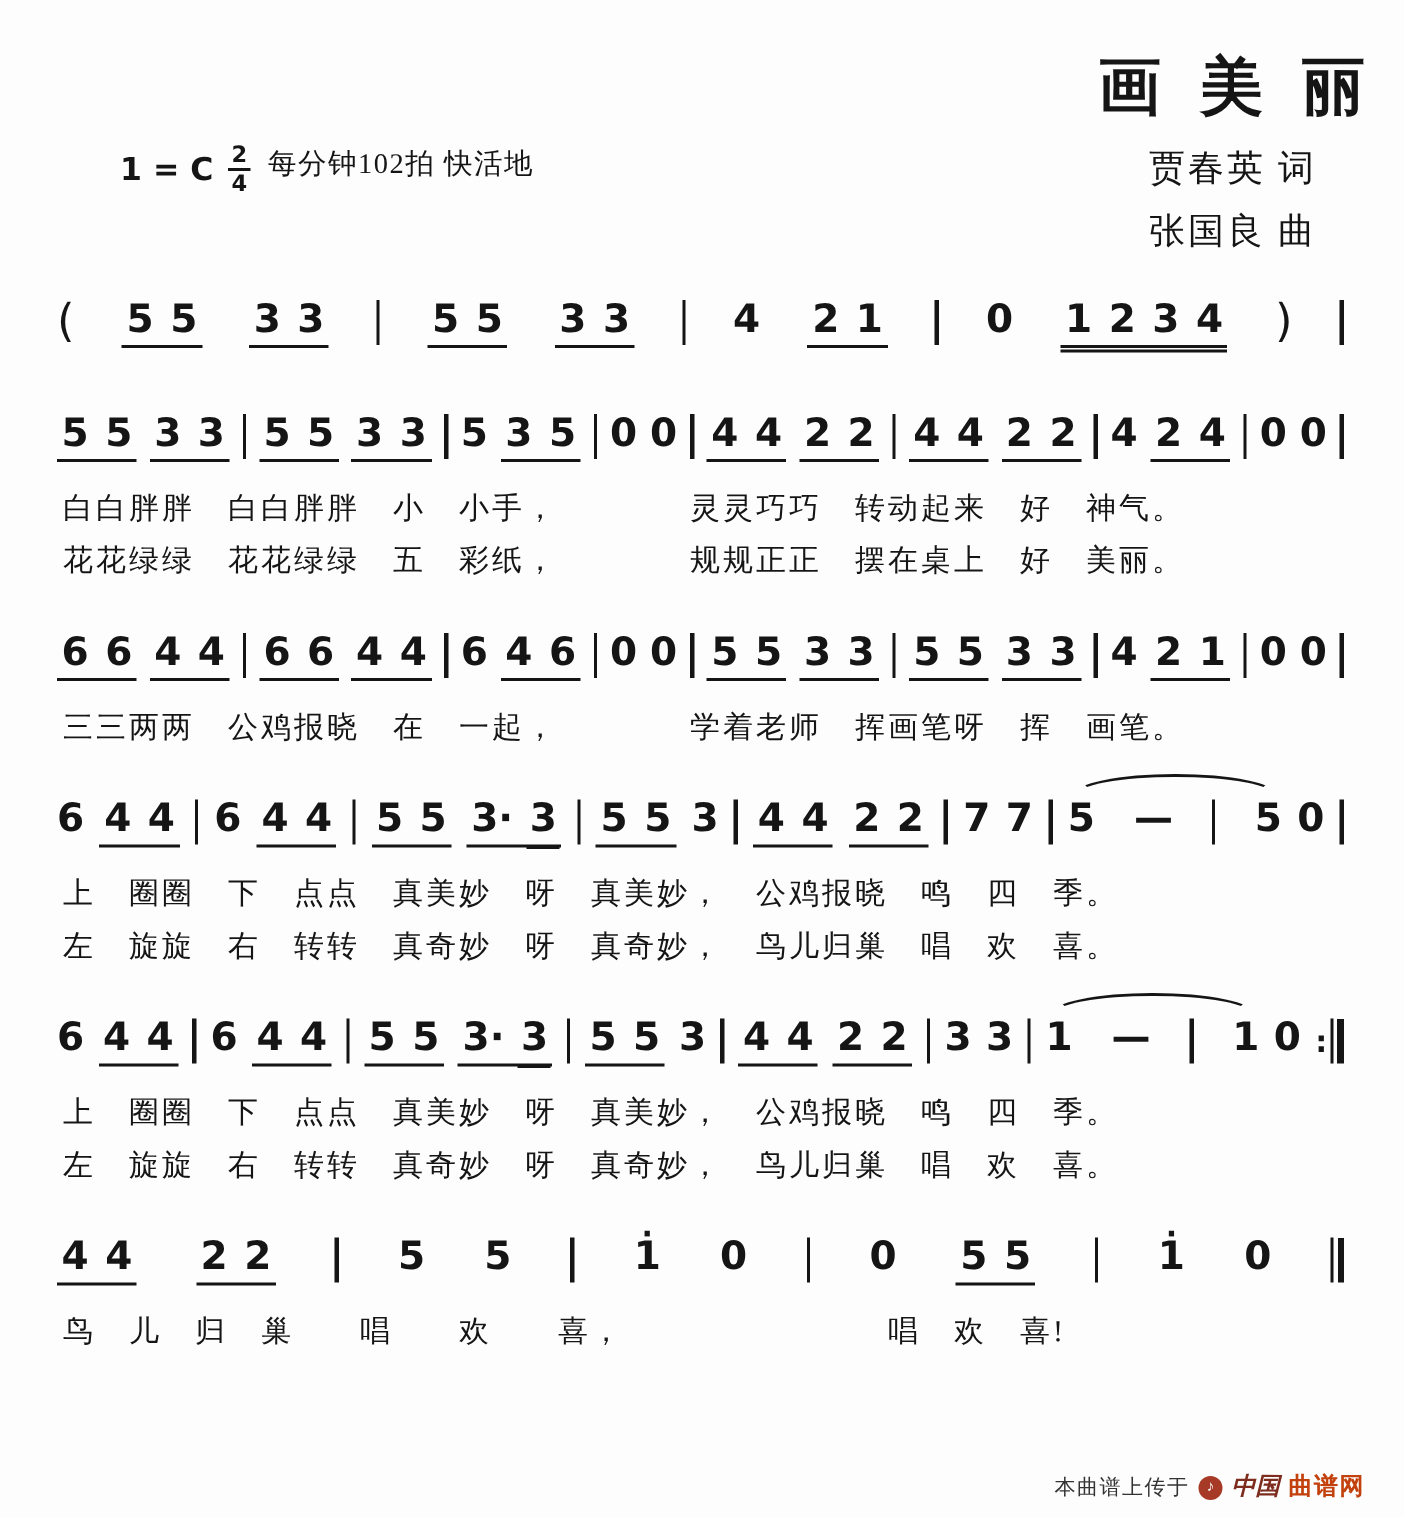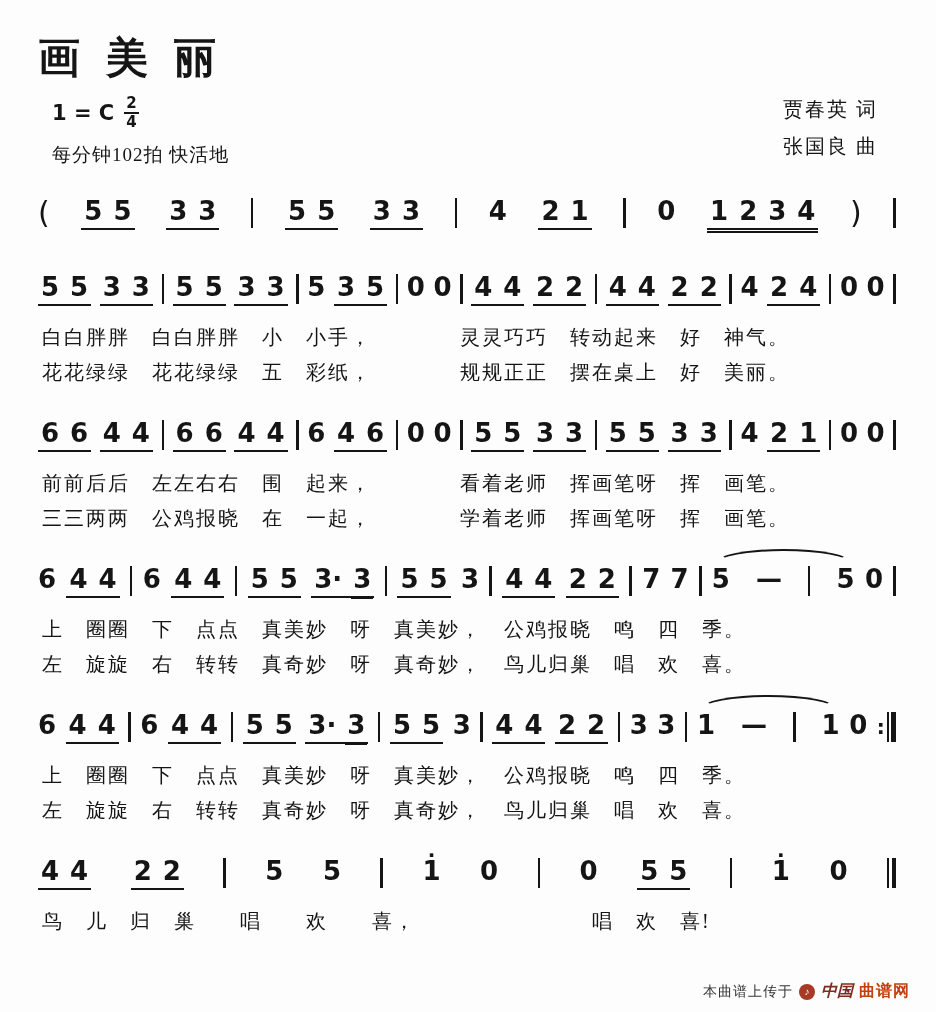--- a/index.html
+++ b/index.html
@@ -1,29 +1,29 @@
 <!DOCTYPE html>
 <html><head>
 <meta charset="utf-8">
 <style>
   html,body{margin:0;padding:0;}
   body{width:936px;height:1012px;background:#fdfdfd;color:#151515;position:relative;overflow:hidden;
        font-family:"Liberation Serif",serif;}
   .sheet{position:relative;width:936px;height:1012px;}
-  .title{text-align:left;font-size:42px;font-weight:bold;letter-spacing:26px;padding:30px 0 6px 38px;
+  .title{text-align:right;font-size:42px;font-weight:bold;letter-spacing:26px;padding:30px 0 6px 18px;
          font-family:"DejaVu Serif",serif;}
   .meta{display:flex;justify-content:space-between;align-items:flex-start;padding:4px 58px 2px 52px;}
-  .meta-left{display:flex;flex-direction:column;gap:12px;}
+  .meta-left{display:flex;flex-direction:row;gap:12px;margin-left:28px;}
   .keyrow{display:flex;align-items:center;gap:10px;font-family:"DejaVu Sans",sans-serif;
           font-weight:bold;font-size:21px;}
   .frac{display:inline-flex;flex-direction:column;align-items:center;line-height:1;font-size:15px;}
   .frac .num{border-bottom:2px solid #151515;padding:0 2px 1px;}
   .frac .den{padding-top:1px;}
   .tempo{font-size:19px;letter-spacing:1px;}
-  .credits{display:flex;flex-direction:column;gap:10px;text-align:left;font-size:20px;letter-spacing:2px;}
+  .credits{display:flex;flex-direction:column;gap:10px;text-align:left;font-size:24px;letter-spacing:2px;}
   
   #score{padding-top:6px;}
   .line-block{margin-bottom:12px;}
   .music-line{display:flex;justify-content:space-between;align-items:flex-start;
               padding:22px 40px 10px 38px;font-family:"DejaVu Sans",sans-serif;font-weight:bold;}
   .note{position:relative;display:inline-block;font-size:26px;line-height:1;}
   .grp{position:relative;display:inline-flex;gap:11px;border-bottom:2.5px solid #151515;padding:0 3px 4px;}
   .grp.uu::after{content:"";position:absolute;left:0;right:0;bottom:-5px;height:2.5px;background:#151515;}
   .note.u2::after{content:"";position:absolute;left:-2px;right:-2px;bottom:-7px;height:2.5px;background:#151515;}
   .bar{width:2.5px;height:30px;background:#151515;align-self:flex-start;}
@@ -217,21 +217,20 @@
           <span class="note">4</span>
           <span class="grp">
             <span class="note">2</span>
             <span class="note">1</span>
           </span>
           <span class="bar"></span>
           <span class="note">0</span>
           <span class="note">0</span>
           <span class="bar"></span>
         </div>
-        <div class="lyrics">前前后后　左左右右　围　起来，　　　　看着老师　挥画笔呀　挥　画笔。</div>
         <div class="lyrics">三三两两　公鸡报晓　在　一起，　　　　学着老师　挥画笔呀　挥　画笔。</div>
       </div>
       <div class="line-block">
         <div class="music-line">
           <span class="note">6</span>
           <span class="grp">
             <span class="note">4</span>
             <span class="note">4</span>
           </span>
           <span class="bar"></span>

